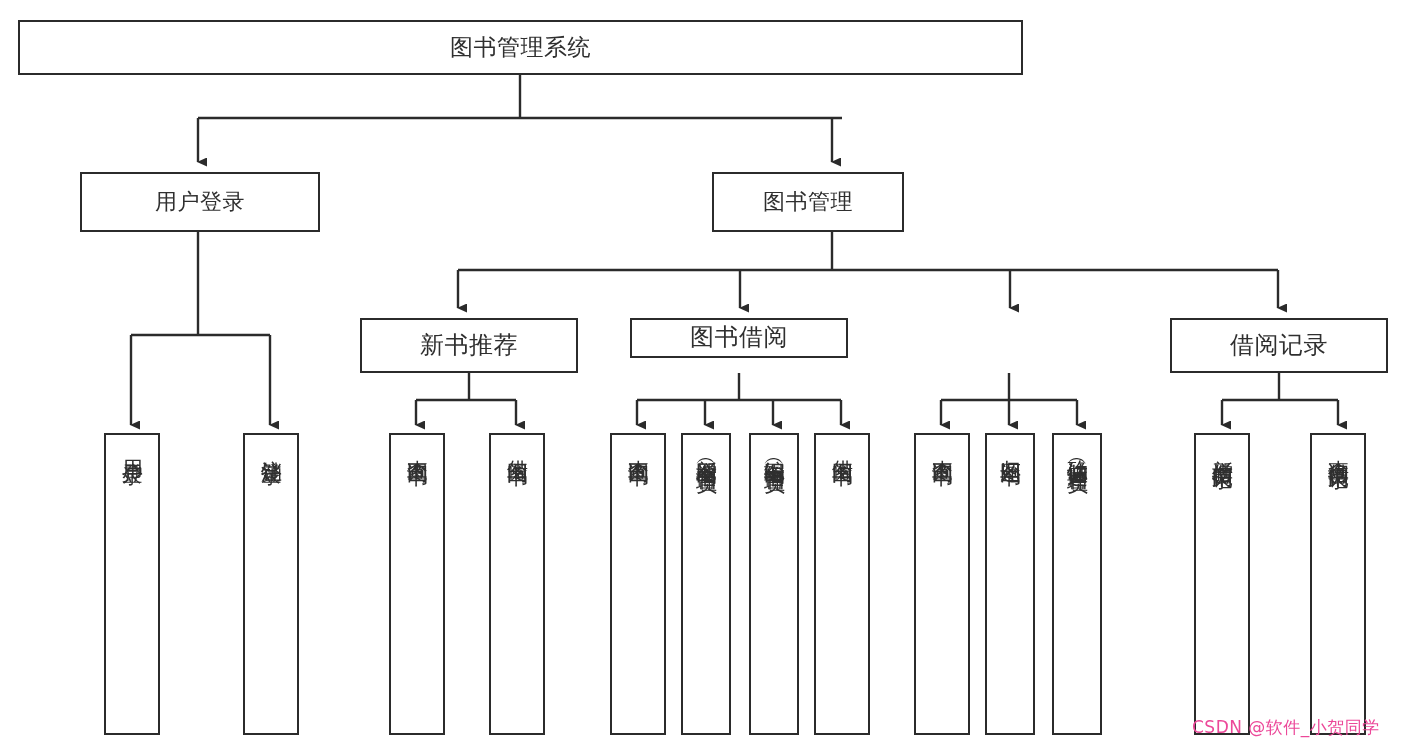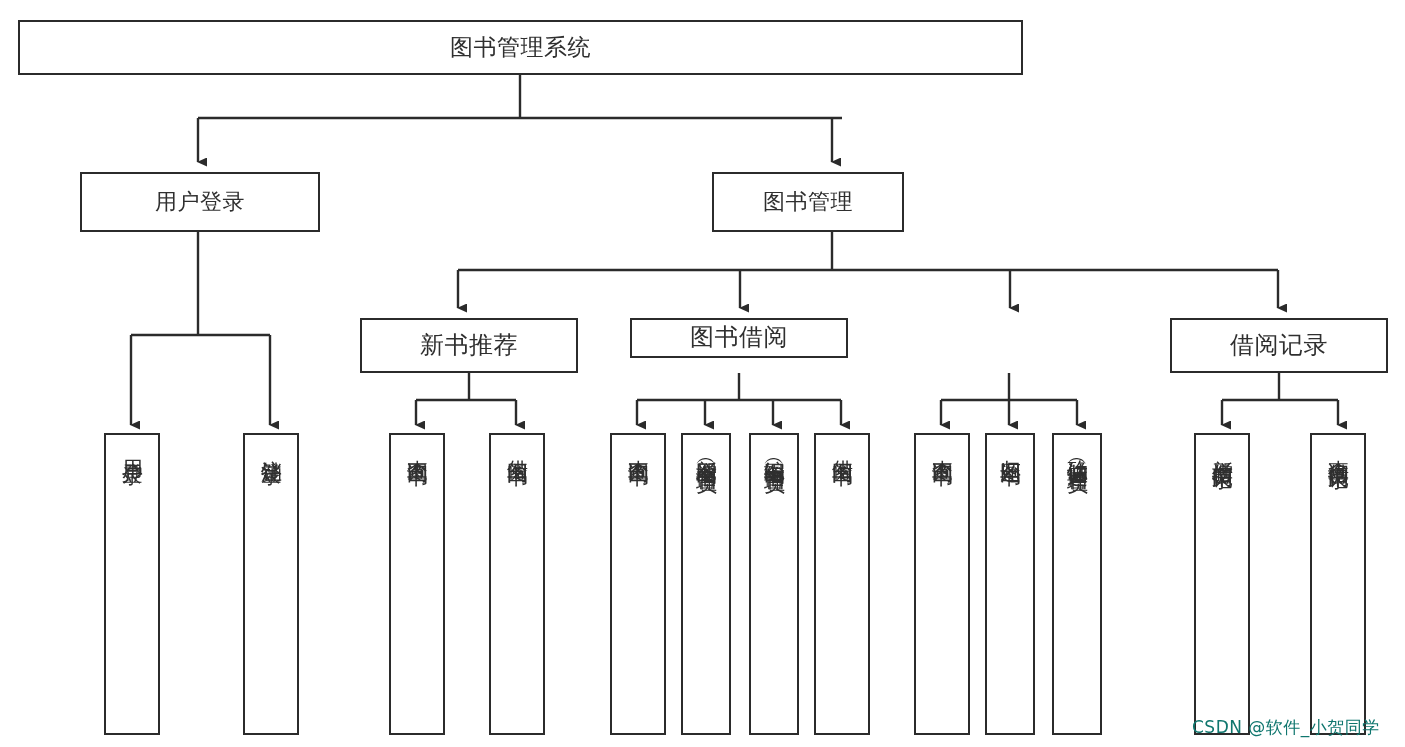--- a/index.html
+++ b/index.html
@@ -56,21 +56,21 @@
     font-size: 21px;
     line-height: 1.18;
     letter-spacing: 2px;
     white-space: nowrap;
     text-align: left;
   }
   .watermark {
     position: absolute;
     z-index: 5;
     font-size: 17px;
-    color: #0f766e;
+    color: #ec4899;
     white-space: nowrap;
     letter-spacing: 0.5px;
     pointer-events: none;
   }
 </style>
 </head>
 <body>
 
 <div id="diagram-root">
 

